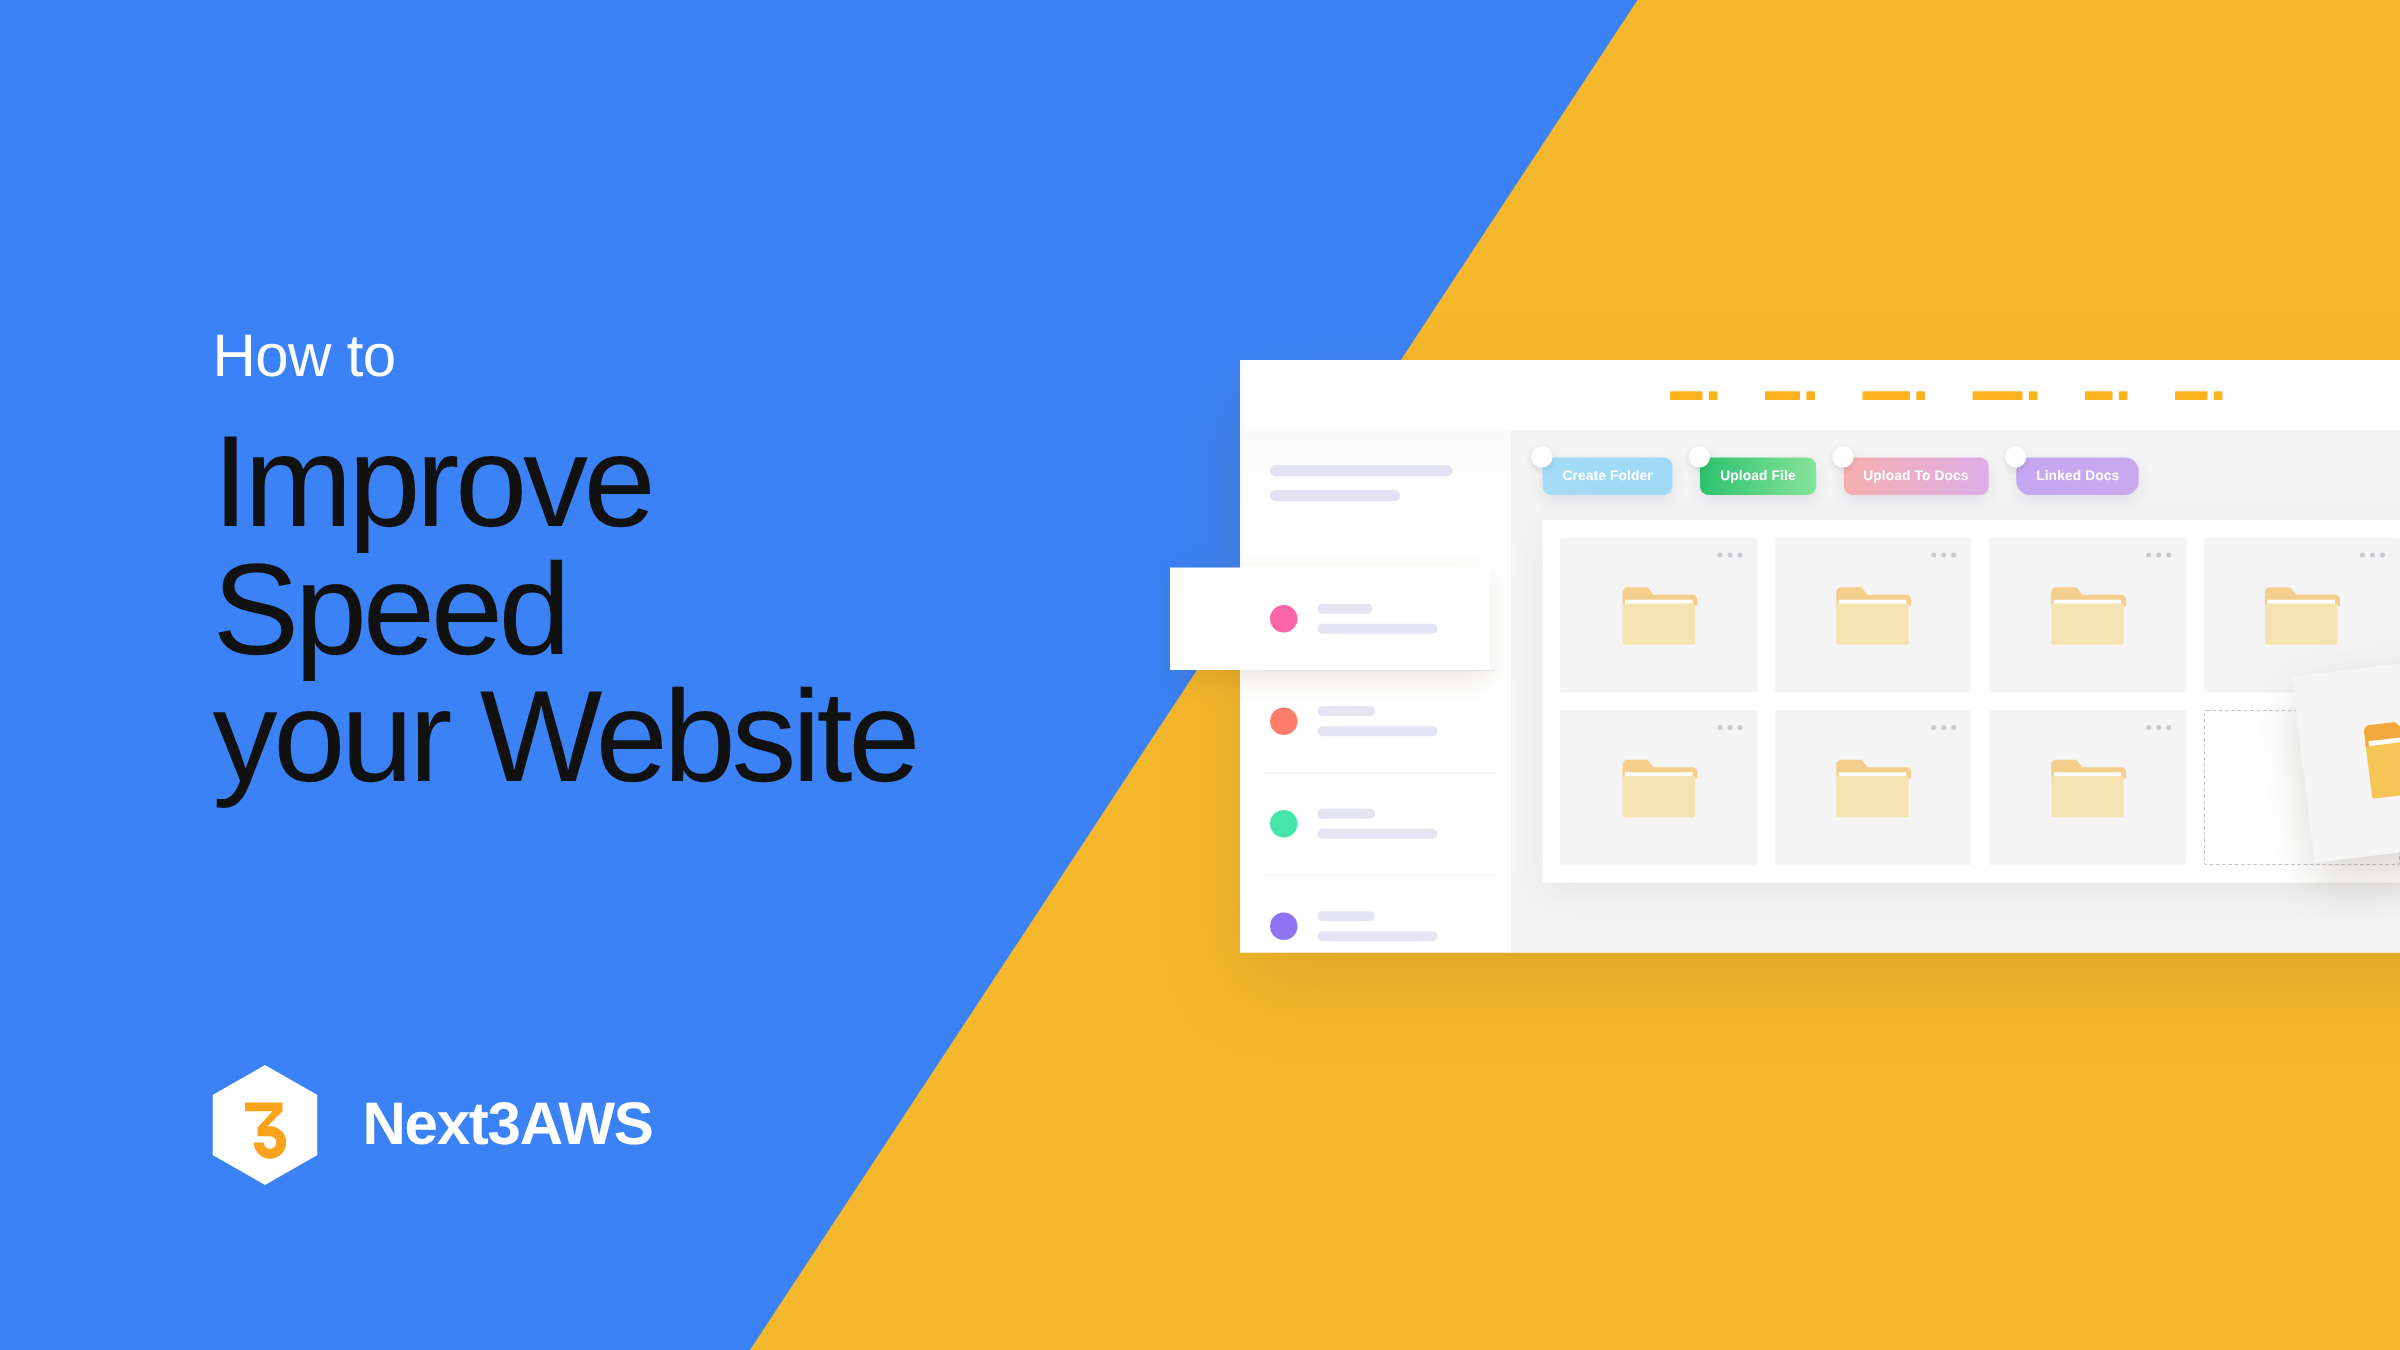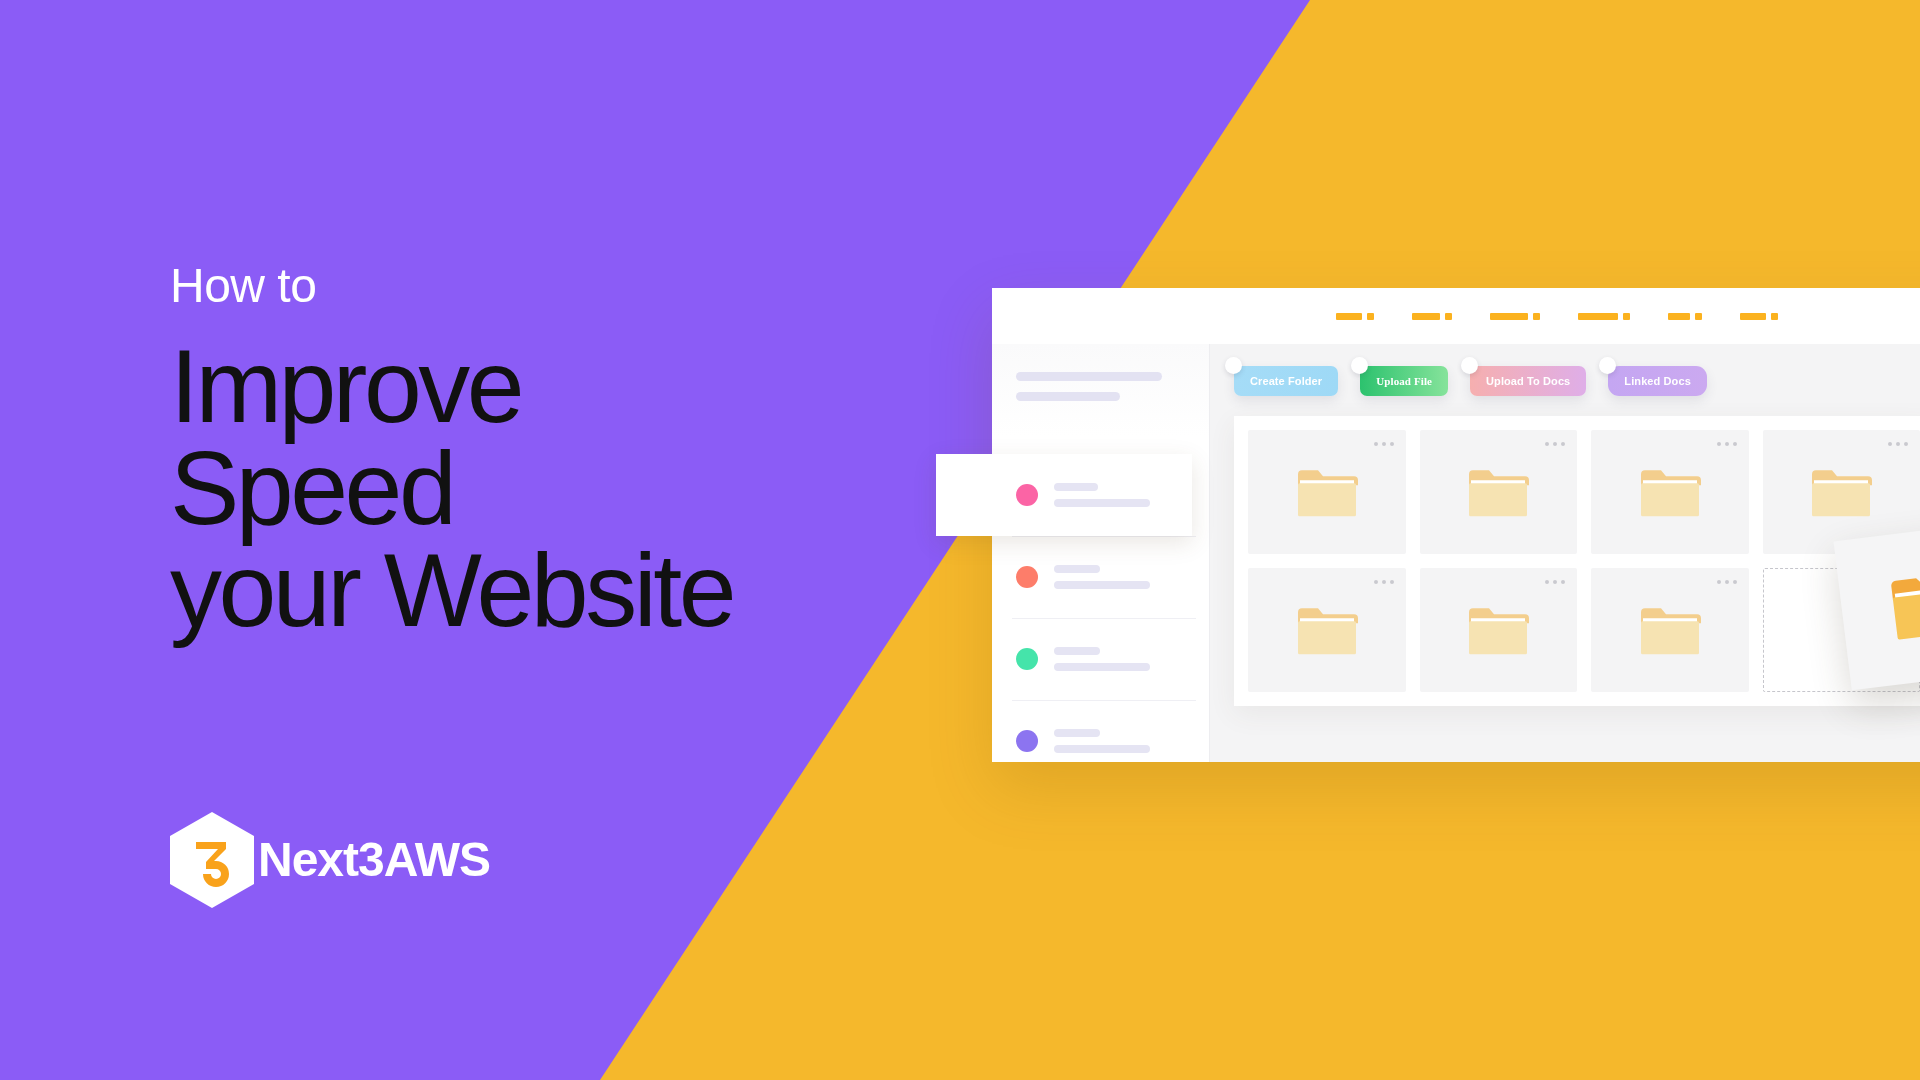--- a/index.html
+++ b/index.html
@@ -12,21 +12,21 @@
     overflow: hidden;
     font-family: "Liberation Sans", sans-serif;
     background: #FCBA2B;
   }
 
   #stage {
     position: relative;
     width: 1920px;
     height: 1080px;
     overflow: hidden;
-    background: #8b5cf6;
+    background: #3b82f6;
   }
 
   
   .bg-diagonal {
     position: absolute;
     inset: 0;
     background: #F5B82C;
     
     clip-path: polygon(1310px 0px, 1920px 0px, 1920px 1080px, 600px 1080px);
     pointer-events: none;
@@ -55,24 +55,24 @@
     color: #111111;
     letter-spacing: -3.5px;
     margin: 0;
   }
   .hero-title .line { display: block; white-space: nowrap; }
 
   
   .logo-row {
     position: absolute;
     left: 170px;
-    top: 812px;
-    display: flex;
-    align-items: center;
-    gap: 4px;
+    top: 852px;
+    display: flex;
+    align-items: center;
+    gap: 36px;
   }
   .logo-mark {
     width: 84px;
     height: 96px;
     position: relative;
     flex: 0 0 auto;
   }
   .logo-hex {
     width: 84px;
     height: 96px;
@@ -241,21 +241,21 @@
     position: absolute;
     left: -9px;
     top: -9px;
     width: 17px;
     height: 17px;
     border-radius: 50%;
     background: #FFFFFF;
     box-shadow: 0 2px 5px rgba(60,60,90,0.16);
   }
   .act-1 { background: linear-gradient(90deg, #A5DCF7 0%, #9ED9F6 100%); }
-  .act-2 { background: linear-gradient(90deg, #2CC26E 0%, #86E39B 100%); font-family: Liberation Serif, serif; }
+  .act-2 { background: linear-gradient(90deg, #2CC26E 0%, #86E39B 100%); }
   .act-3 { background: linear-gradient(90deg, #F6AFAF 0%, #DFAEE8 100%); }
   .act-4 { background: linear-gradient(90deg, #C4A6F2 0%, #CBA9F0 100%); border-radius: 11px; }
 
   
   .grid-panel {
     position: absolute;
     left: 24px;
     top: 72px;
     width: 700px;
     height: 290px;

